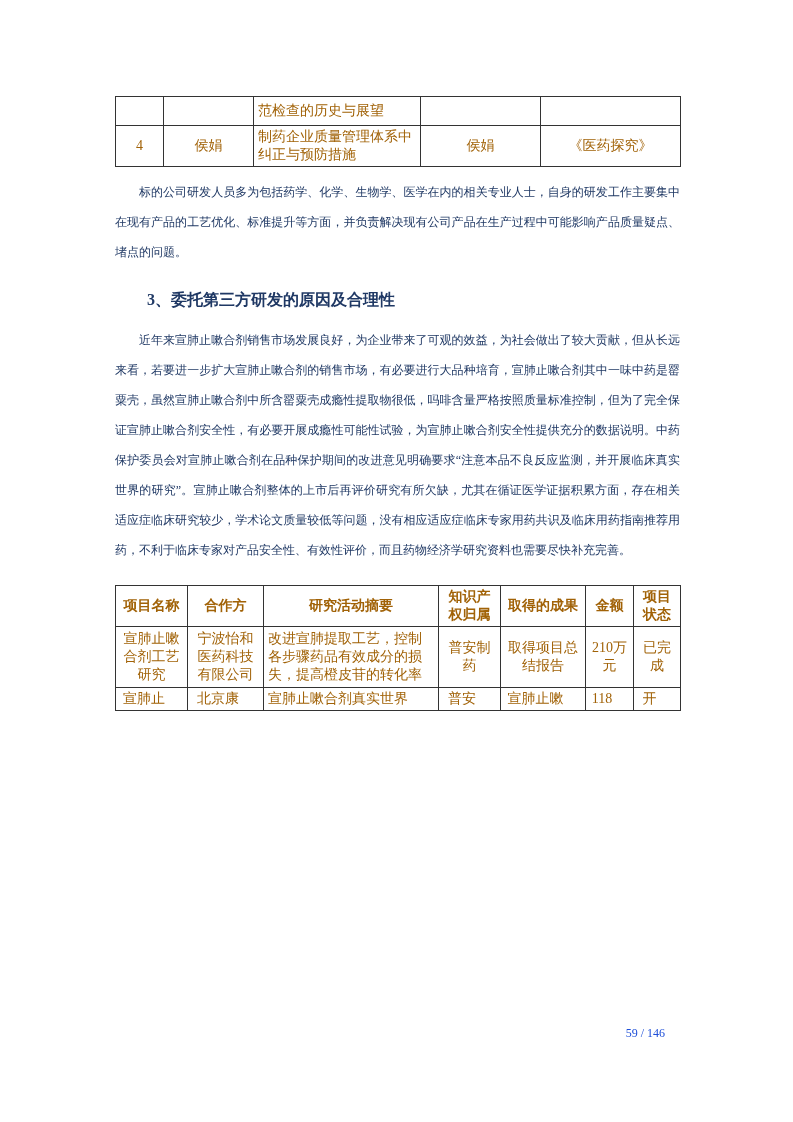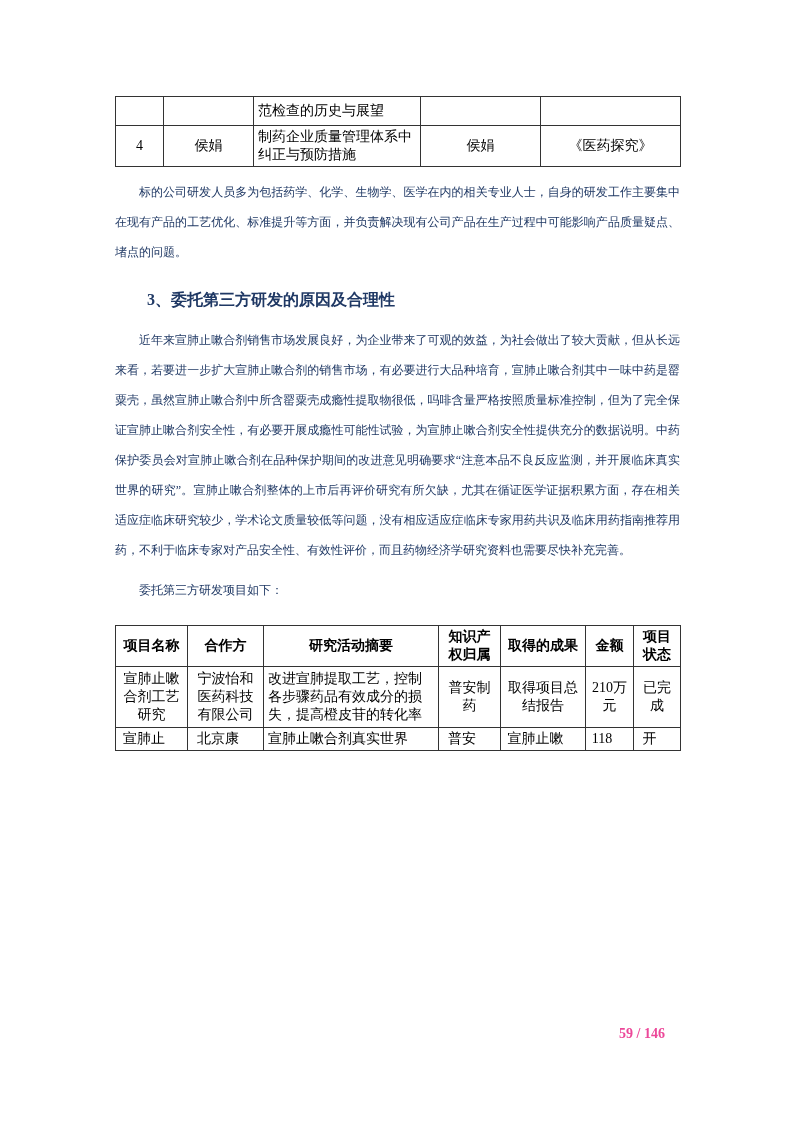--- a/index.html
+++ b/index.html
@@ -23,21 +23,21 @@
     top: 96px;
     width: 565px;
   }
   
   .tbl {
     border-collapse: collapse;
     width: 565px;
     table-layout: fixed;
     font-size: 14px;
     line-height: 18px;
-    color: #000000;
+    color: #a16207;
   }
   .tbl td, .tbl th {
     border: 1px solid #333333;
     padding: 2px 4px;
     vertical-align: middle;
     text-align: center;
     font-weight: normal;
     overflow: hidden;
     word-break: break-all;
   }
@@ -68,23 +68,23 @@
     line-height: 30px;
     font-weight: bold;
     text-indent: 2em;
     margin: 18px 0 0 0;
   }
   .projects-tbl-wrap { margin-top: 20px; }
   .footer {
     position: absolute;
     top: 1026px;
     right: 128px;
-    font-size: 14px;
-    font-weight: bold;
-    color: #ec4899;
+    font-size: 12px;
+    font-weight: normal;
+    color: #1d4ed8;
   }
 </style>
 </head>
 <body>
 
 <div class="page">
   <div class="content">
 
     <table class="tbl top-tbl">
       <colgroup>
@@ -112,21 +112,20 @@
       </tbody>
     </table>
 
     <p class="para">标的公司研发人员多为包括药学、化学、生物学、医学在内的相关专业人士，自身的研发工作主要集中在现有产品的工艺优化、标准提升等方面，并负责解决现有公司产品在生产过程中可能影响产品质量疑点、堵点的问题。</p>
 
     <p class="heading">3、委托第三方研发的原因及合理性</p>
 
     <p class="para">近年来宣肺止嗽合剂销售市场发展良好，为企业带来了可观的效益，为社会做出了较大贡献，但从长远来看，若要进一步扩大宣肺止嗽合剂的销售市场，有必要进行大品种培育，宣肺止嗽合剂其中一味中药是罂粟壳，虽然宣肺止嗽合剂中所含罂粟壳成瘾性提取物很低，吗啡含量严格按照质量标准控制，但为了完全保证宣肺止嗽合剂安全性，有必要开展成瘾性可能性试验，为宣肺止嗽合剂安全性提供充分的数据说明。中药保护委员会对宣肺止嗽合剂在品种保护期间的改进意见明确要求“注意本品不良反应监测，并开展临床真实世界的研究”。宣肺止嗽合剂整体的上市后再评价研究有所欠缺，尤其在循证医学证据积累方面，存在相关适应症临床研究较少，学术论文质量较低等问题，没有相应适应症临床专家用药共识及临床用药指南推荐用药，不利于临床专家对产品安全性、有效性评价，而且药物经济学研究资料也需要尽快补充完善。</p>
 
 
-    <p class="para">委托第三方研发项目如下：</p>
 
     <div class="projects-tbl-wrap">
       <table class="tbl bottom-tbl">
         <colgroup>
           <col style="width:72px">
             <col style="width:76px">
             <col style="width:175px">
             <col style="width:62px">
             <col style="width:85px">
             <col style="width:48px">

